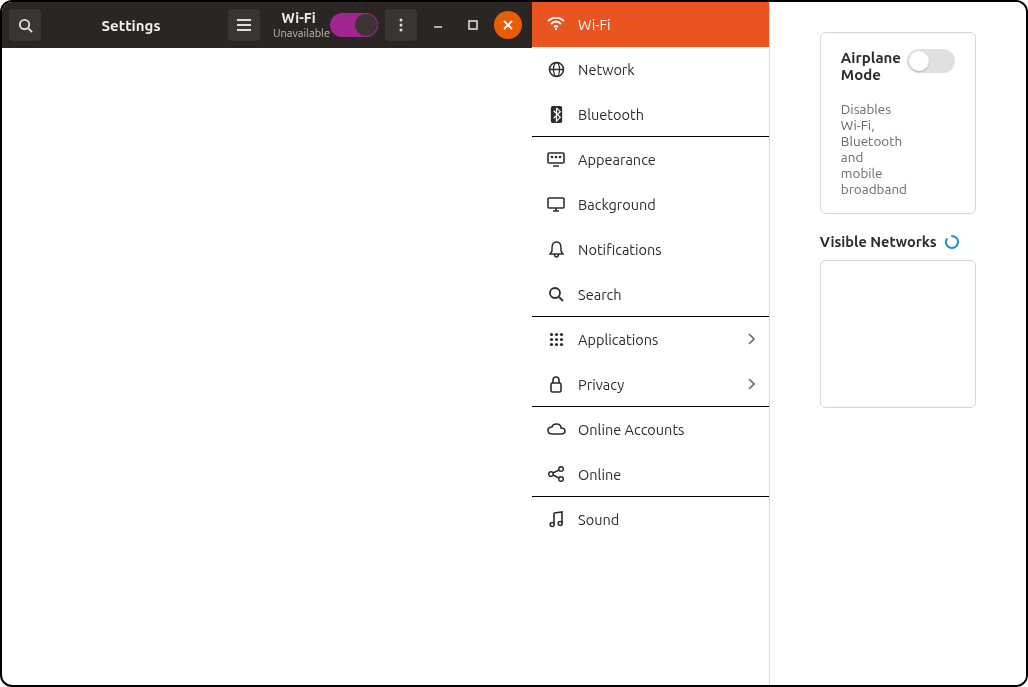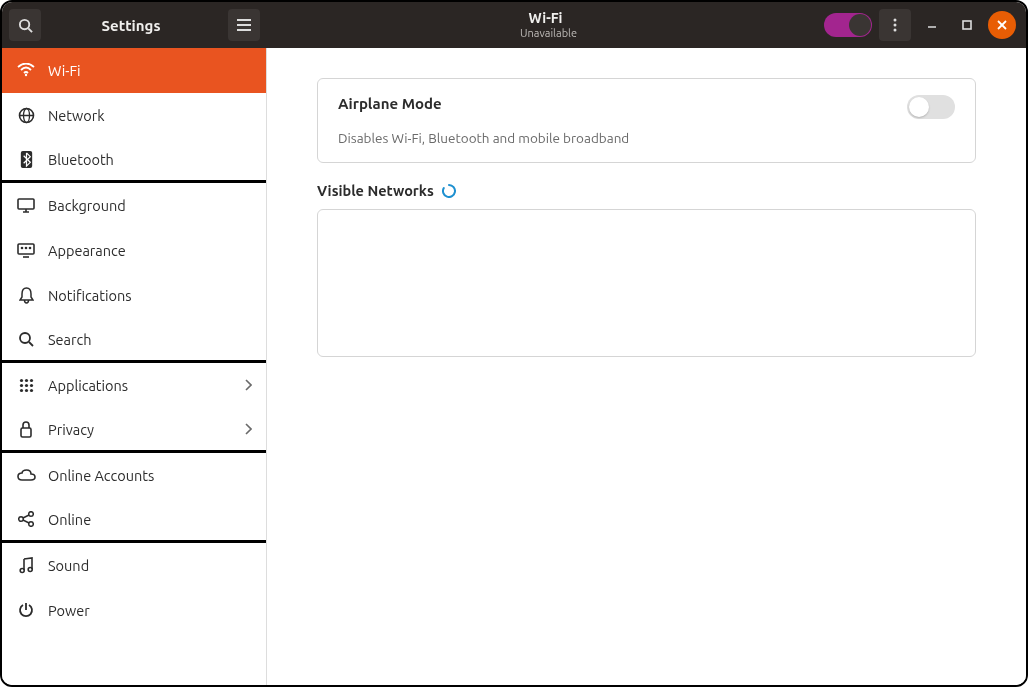--- a/index.html
+++ b/index.html
@@ -1,38 +1,38 @@
 <!DOCTYPE html>
 <html><head>
   <meta charset="utf-8">
   <style>
     * { margin: 0; padding: 0; box-sizing: border-box; font-family: Ubuntu, "Segoe UI", sans-serif; }
     body { width: 1028px; height: 687px; background: #fff; position: relative; }
-    .window { width: 1028px; height: 687px; border: 2px solid #000; border-radius: 12px; overflow: hidden; display: flex; flex-direction: column; }
+    .window { width: 1028px; height: 687px; border: 2px solid #000; border-radius: 12px; overflow: hidden; display: flex; flex-direction: row; }
     .titlebar { height: 46px; background: #2b2624; display: flex; align-items: center; color: #fff; position: relative; }
     .tb-left { display: flex; align-items: center; width: 265px; height: 100%; }
     .tb-btn { width: 32px; height: 32px; background: #3a3533; border-radius: 4px; display: flex; align-items: center; justify-content: center; margin-left: 7px; cursor: pointer; }
     .tb-title-left { flex: 1; text-align: center; font-weight: bold; font-size: 15px; color: #f0efed; }
     .tb-center { flex: 1; display: flex; flex-direction: column; align-items: center; justify-content: center; }
     .tb-title-main { font-weight: bold; font-size: 14px; color: #f0efed; line-height: 1.1; }
     .tb-subtitle { font-size: 11px; color: #bdbab7; line-height: 1.1; margin-left: 6px; }
     .tb-right { display: flex; align-items: center; gap: 7px; padding-right: 10px; }
     .toggle-wifi { width: 48px; height: 24px; background: #a3258f; border-radius: 12px; position: relative; cursor: pointer; }
     .toggle-wifi-knob { width: 22px; height: 22px; background: #3a3533; border-radius: 50%; position: absolute; top: 1px; right: 1px; }
     .win-ctrl { width: 28px; height: 28px; border-radius: 50%; display: flex; align-items: center; justify-content: center; cursor: pointer; }
     .win-ctrl.close { background: #e85d04; }
     .body { flex: 1; display: flex; background: #fff; overflow: hidden; }
     .sidebar { width: 265px; border-right: 1px solid #ddd; overflow-y: auto; }
     .sb-item { height: 45px; display: flex; align-items: center; padding: 0 14px; cursor: pointer; border-bottom: 1px solid rgba(0,0,0,0); position: relative; }
     .sb-item.active { background: #e95420; color: #fff; }
     .sb-icon { width: 20px; height: 20px; margin-right: 12px; display: flex; align-items: center; justify-content: center; flex-shrink: 0; }
     .sb-label { font-size: 14.5px; color: #2c2c2c; }
     .sb-item.active .sb-label { color: #fff; }
     .sb-chevron { margin-left: auto; }
-    .sb-sep { border-bottom: 3px solid #000000; }
+    .sb-sep { border-bottom: 1px solid #000000; }
     .content { flex: 1; padding: 30px 50px; }
     .card { border: 1px solid #d5d5d5; border-radius: 6px; padding: 16px 20px; display: flex; background: #fff; }
     .card-text { flex: 1; }
     .card-title { font-weight: bold; font-size: 15px; color: #2c2c2c; }
     .card-sub { font-size: 13.5px; color: #6a6a6a; margin-top: 18px; }
     .toggle-off { width: 48px; height: 24px; background: #e0e0e0; border-radius: 12px; position: relative; cursor: pointer; }
     .toggle-off-knob { width: 20px; height: 20px; background: #fff; border-radius: 50%; position: absolute; top: 2px; left: 2px; box-shadow: 0 1px 2px rgba(0,0,0,0.2); }
     .section-header { margin-top: 19px; display: flex; align-items: center; gap: 8px; }
     .section-title { font-weight: bold; font-size: 14.5px; color: #2c2c2c; }
     .spinner { width: 14px; height: 14px; }
@@ -133,38 +133,38 @@
               <path d="M6 2 L6 16 L10 12 L3 5 M6 2 L10 6 L3 13" stroke="#fff" stroke-width="1.3" fill="none"></path>
             </svg>
         </span>
         <span class="sb-label">Bluetooth</span>
       </div>
 
       <div class="sb-item">
         <span class="sb-icon">
           <svg width="18" height="15" viewBox="0 0 18 15">
               <rect x="1" y="1" width="16" height="10" rx="1" stroke="#2c2c2c" stroke-width="1.6" fill="none"></rect>
-              <line x1="6" y1="14" x2="12" y2="14" stroke="#2c2c2c" stroke-width="1.6"></line>
-              <line x1="9" y1="11" x2="9" y2="14" stroke="#2c2c2c" stroke-width="1.6"></line>
-            </svg>
-        </span>
-        <span class="sb-label">Background</span>
-      </div>
-
-      <div class="sb-item">
-        <span class="sb-icon">
-          <svg width="18" height="15" viewBox="0 0 18 15">
-              <rect x="1" y="1" width="16" height="10" rx="1" stroke="#2c2c2c" stroke-width="1.6" fill="none"></rect>
               <circle cx="5" cy="5" r="1.3" fill="#2c2c2c"></circle>
               <circle cx="9" cy="5" r="1.3" fill="#2c2c2c"></circle>
               <circle cx="13" cy="5" r="1.3" fill="#2c2c2c"></circle>
               <line x1="6" y1="14" x2="12" y2="14" stroke="#2c2c2c" stroke-width="1.6"></line>
             </svg>
         </span>
         <span class="sb-label">Appearance</span>
+      </div>
+
+      <div class="sb-item">
+        <span class="sb-icon">
+          <svg width="18" height="15" viewBox="0 0 18 15">
+              <rect x="1" y="1" width="16" height="10" rx="1" stroke="#2c2c2c" stroke-width="1.6" fill="none"></rect>
+              <line x1="6" y1="14" x2="12" y2="14" stroke="#2c2c2c" stroke-width="1.6"></line>
+              <line x1="9" y1="11" x2="9" y2="14" stroke="#2c2c2c" stroke-width="1.6"></line>
+            </svg>
+        </span>
+        <span class="sb-label">Background</span>
       </div>
 
       <div class="sb-item">
         <span class="sb-icon">
           <svg width="15" height="17" viewBox="0 0 15 17">
               <path d="M7.5 1 Q12 1 12 7 L12 10 L14 13 L1 13 L3 10 L3 7 Q3 1 7.5 1 Z" stroke="#2c2c2c" stroke-width="1.5" fill="none"></path>
               <path d="M5.5 13 Q5.5 16 7.5 16 Q9.5 16 9.5 13" stroke="#2c2c2c" stroke-width="1.5" fill="none"></path>
             </svg>
         </span>
         <span class="sb-label">Notifications</span>
@@ -243,29 +243,20 @@
         <span class="sb-icon">
           <svg width="14" height="17" viewBox="0 0 14 17">
               <path d="M5 2 L13 1 L13 12 M5 2 L5 13" stroke="#2c2c2c" stroke-width="1.6" fill="none"></path>
               <circle cx="3.2" cy="13.5" r="2" stroke="#2c2c2c" stroke-width="1.6" fill="none"></circle>
               <circle cx="11.2" cy="12.5" r="2" stroke="#2c2c2c" stroke-width="1.6" fill="none"></circle>
             </svg>
         </span>
         <span class="sb-label">Sound</span>
       </div>
 
-      <div class="sb-item">
-        <span class="sb-icon">
-          <svg width="16" height="16" viewBox="0 0 16 16">
-              <path d="M5 3 A6 6 0 1 0 11 3" stroke="#2c2c2c" stroke-width="1.8" fill="none"></path>
-              <line x1="8" y1="1" x2="8" y2="8" stroke="#2c2c2c" stroke-width="1.8"></line>
-            </svg>
-        </span>
-        <span class="sb-label">Power</span>
-      </div>
 
     </div>
 
     <div class="content">
       <div class="card">
         <div class="card-text">
           <div class="card-title">Airplane Mode</div>
           <div class="card-sub">Disables Wi-Fi, Bluetooth and mobile broadband</div>
         </div>
         <div class="toggle-off">

